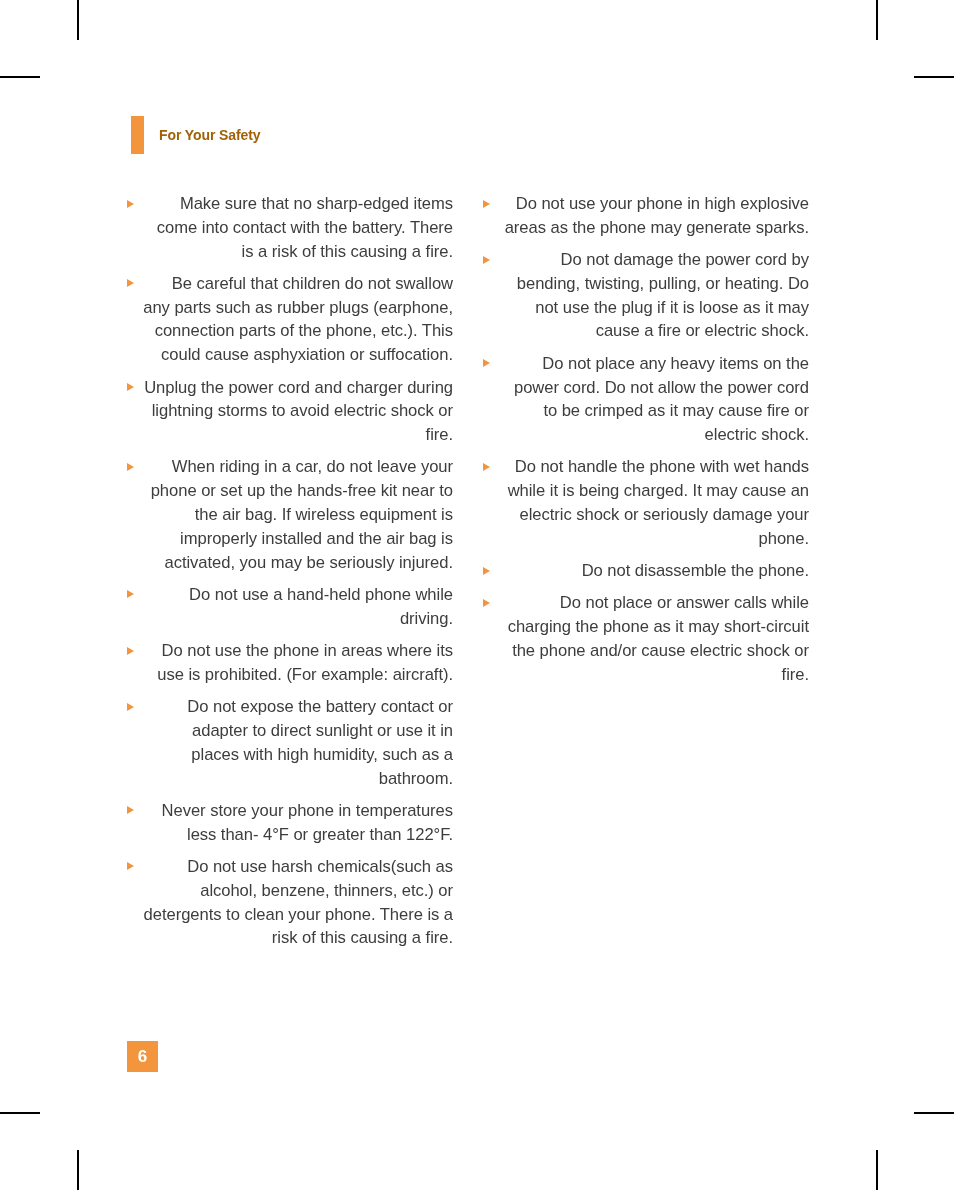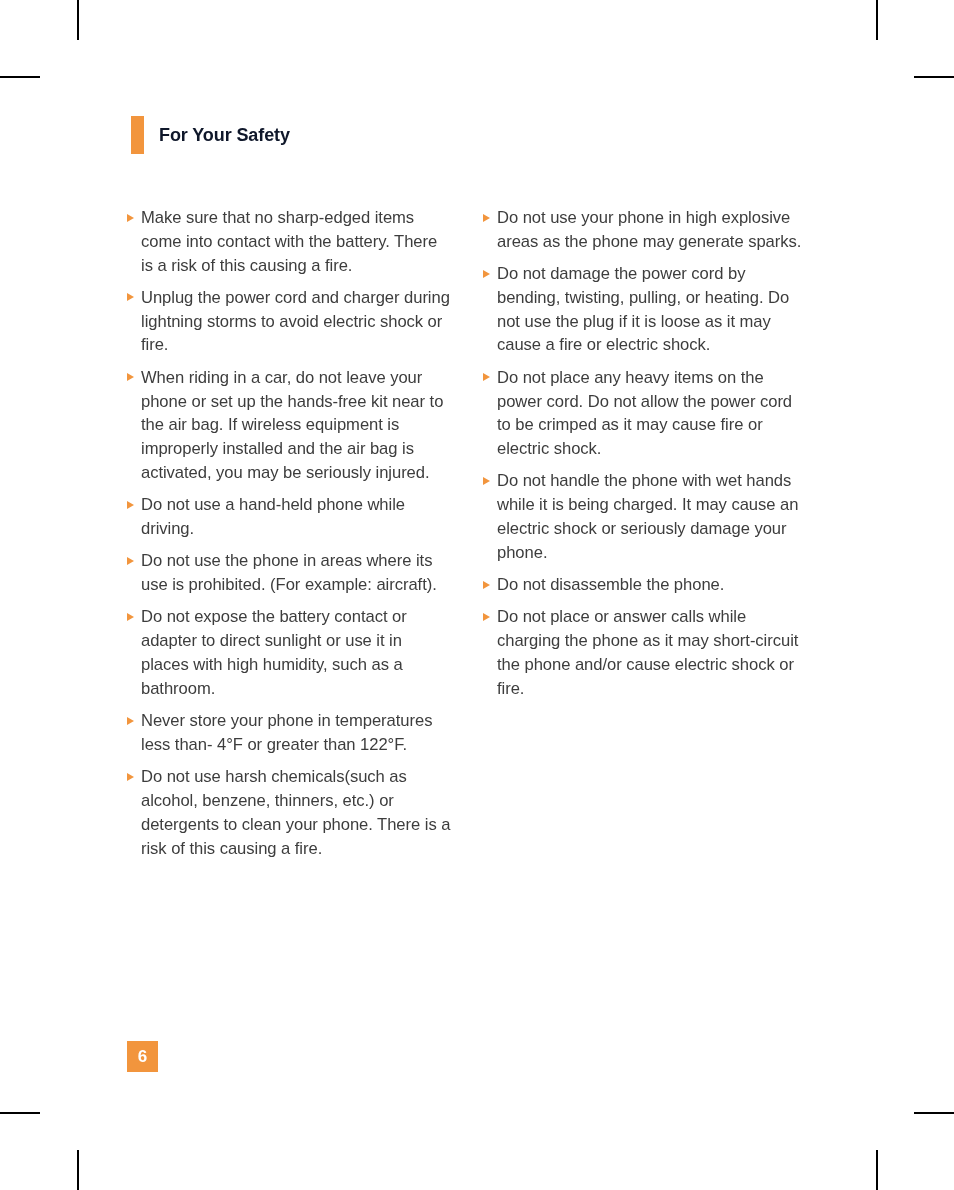--- a/index.html
+++ b/index.html
@@ -48,36 +48,37 @@
     height: 46px;
   }
   .heading-bar {
     width: 13px;
     height: 38px;
     background: #F2953D;
     flex: 0 0 auto;
   }
   .heading-title {
     margin-left: 15px;
-    font-size: 18px;
+    font-size: 14px;
     font-weight: bold;
-    color: #0f172a;
+    color: #a16207;
     letter-spacing: -0.1px;
     line-height: 1;
     white-space: nowrap;
   }
 
   
   .columns {
     position: absolute;
     left: 127px;
-    top: 206px;
+    top: 192px;
     width: 683px;
     display: flex;
     gap: 30px;
+    text-align: right;
   }
   .column {
     width: 326px;
     flex: 0 0 auto;
   }
 
   .bullet-item {
     position: relative;
     padding-left: 14px;
     margin-bottom: 8.5px;
@@ -138,20 +139,24 @@
   </div>
 
   <div class="columns">
     <div class="column" id="col-left">
         <div class="bullet-item">
           <span class="bullet-marker"></span>
           <span class="bullet-text">Make sure that no sharp-edged items come into contact with the battery. There is a risk of this causing a fire.</span>
         </div>
         <div class="bullet-item">
           <span class="bullet-marker"></span>
+          <span class="bullet-text">Be careful that children do not swallow any parts such as rubber plugs (earphone, connection parts of the phone, etc.). This could cause asphyxiation or suffocation.</span>
+        </div>
+        <div class="bullet-item">
+          <span class="bullet-marker"></span>
           <span class="bullet-text">Unplug the power cord and charger during lightning storms to avoid electric shock or fire.</span>
         </div>
         <div class="bullet-item">
           <span class="bullet-marker"></span>
           <span class="bullet-text">When riding in a car, do not leave your phone or set up the hands-free kit near to the air bag. If wireless equipment is improperly installed and the air bag is activated, you may be seriously injured.</span>
         </div>
         <div class="bullet-item">
           <span class="bullet-marker"></span>
           <span class="bullet-text">Do not use a hand-held phone while driving.</span>
         </div>

